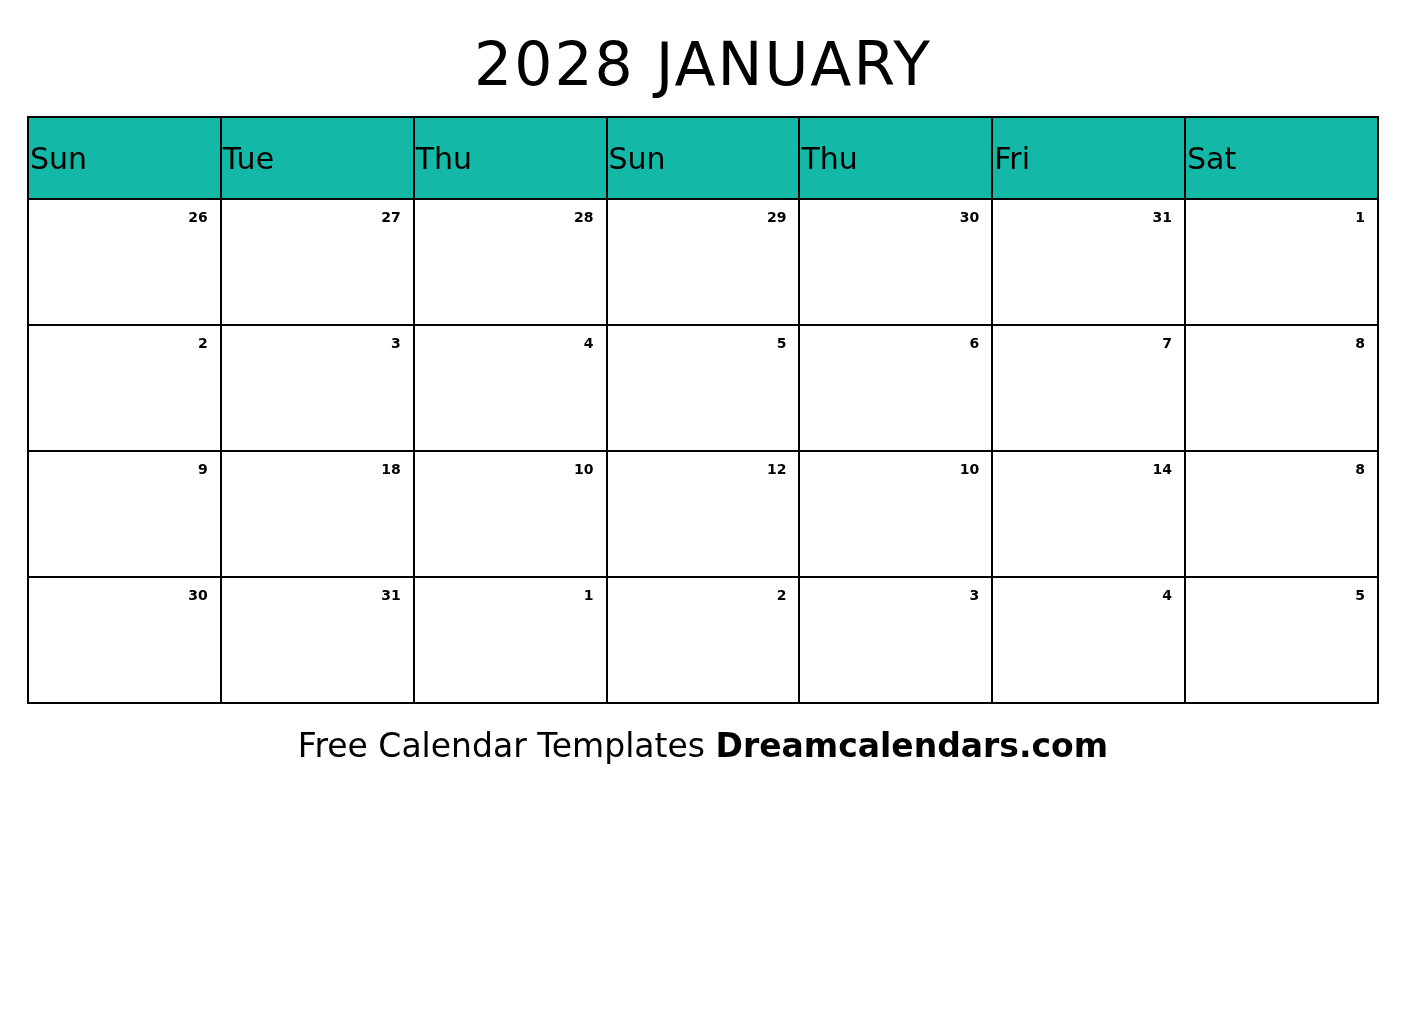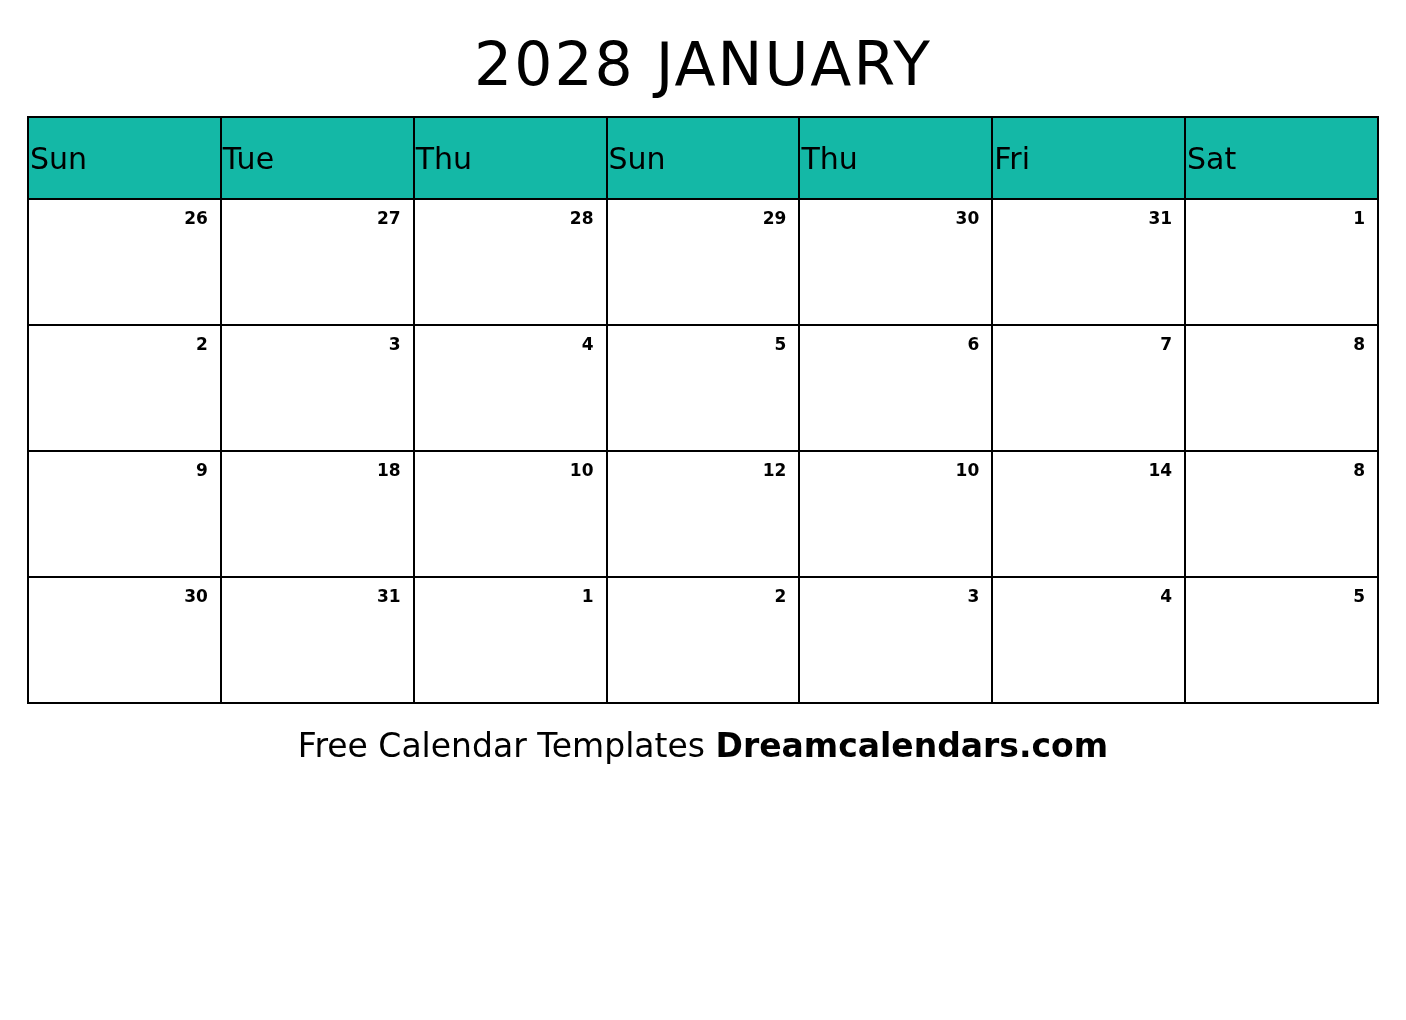--- a/index.html
+++ b/index.html
@@ -45,21 +45,21 @@
     text-align: left;
     vertical-align: middle;
     font-family: "DejaVu Sans", sans-serif;
   }
   .calendar td {
     border: 2px solid #000000;
     height: 114px;
     vertical-align: top;
     text-align: right;
     padding: 10px 12px 0 0;
-    font-size: 17px;
+    font-size: 14px;
     font-weight: bold;
     font-family: "DejaVu Sans", sans-serif;
     background: #ffffff;
   }
   .daynum {
     display: block;
     line-height: 1;
   }
   .footer {
     text-align: center;

